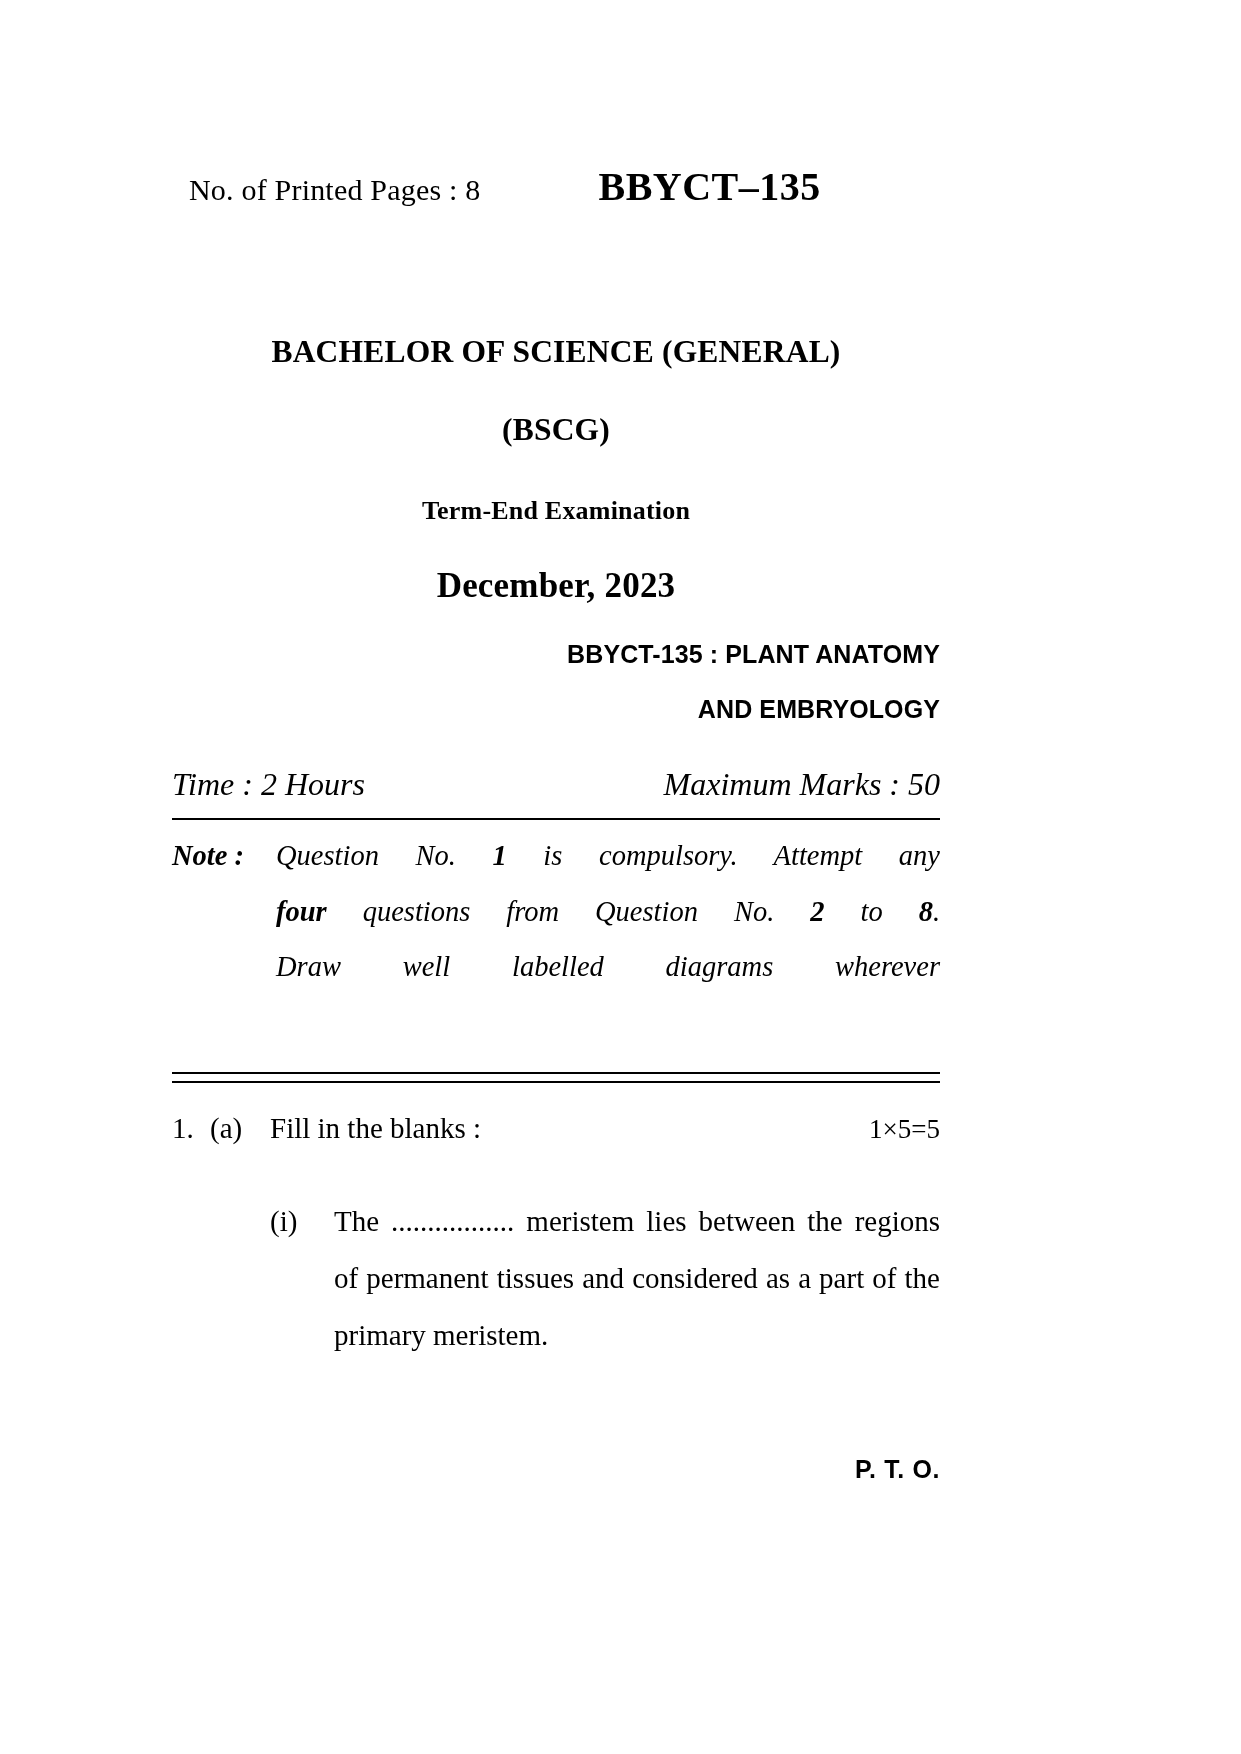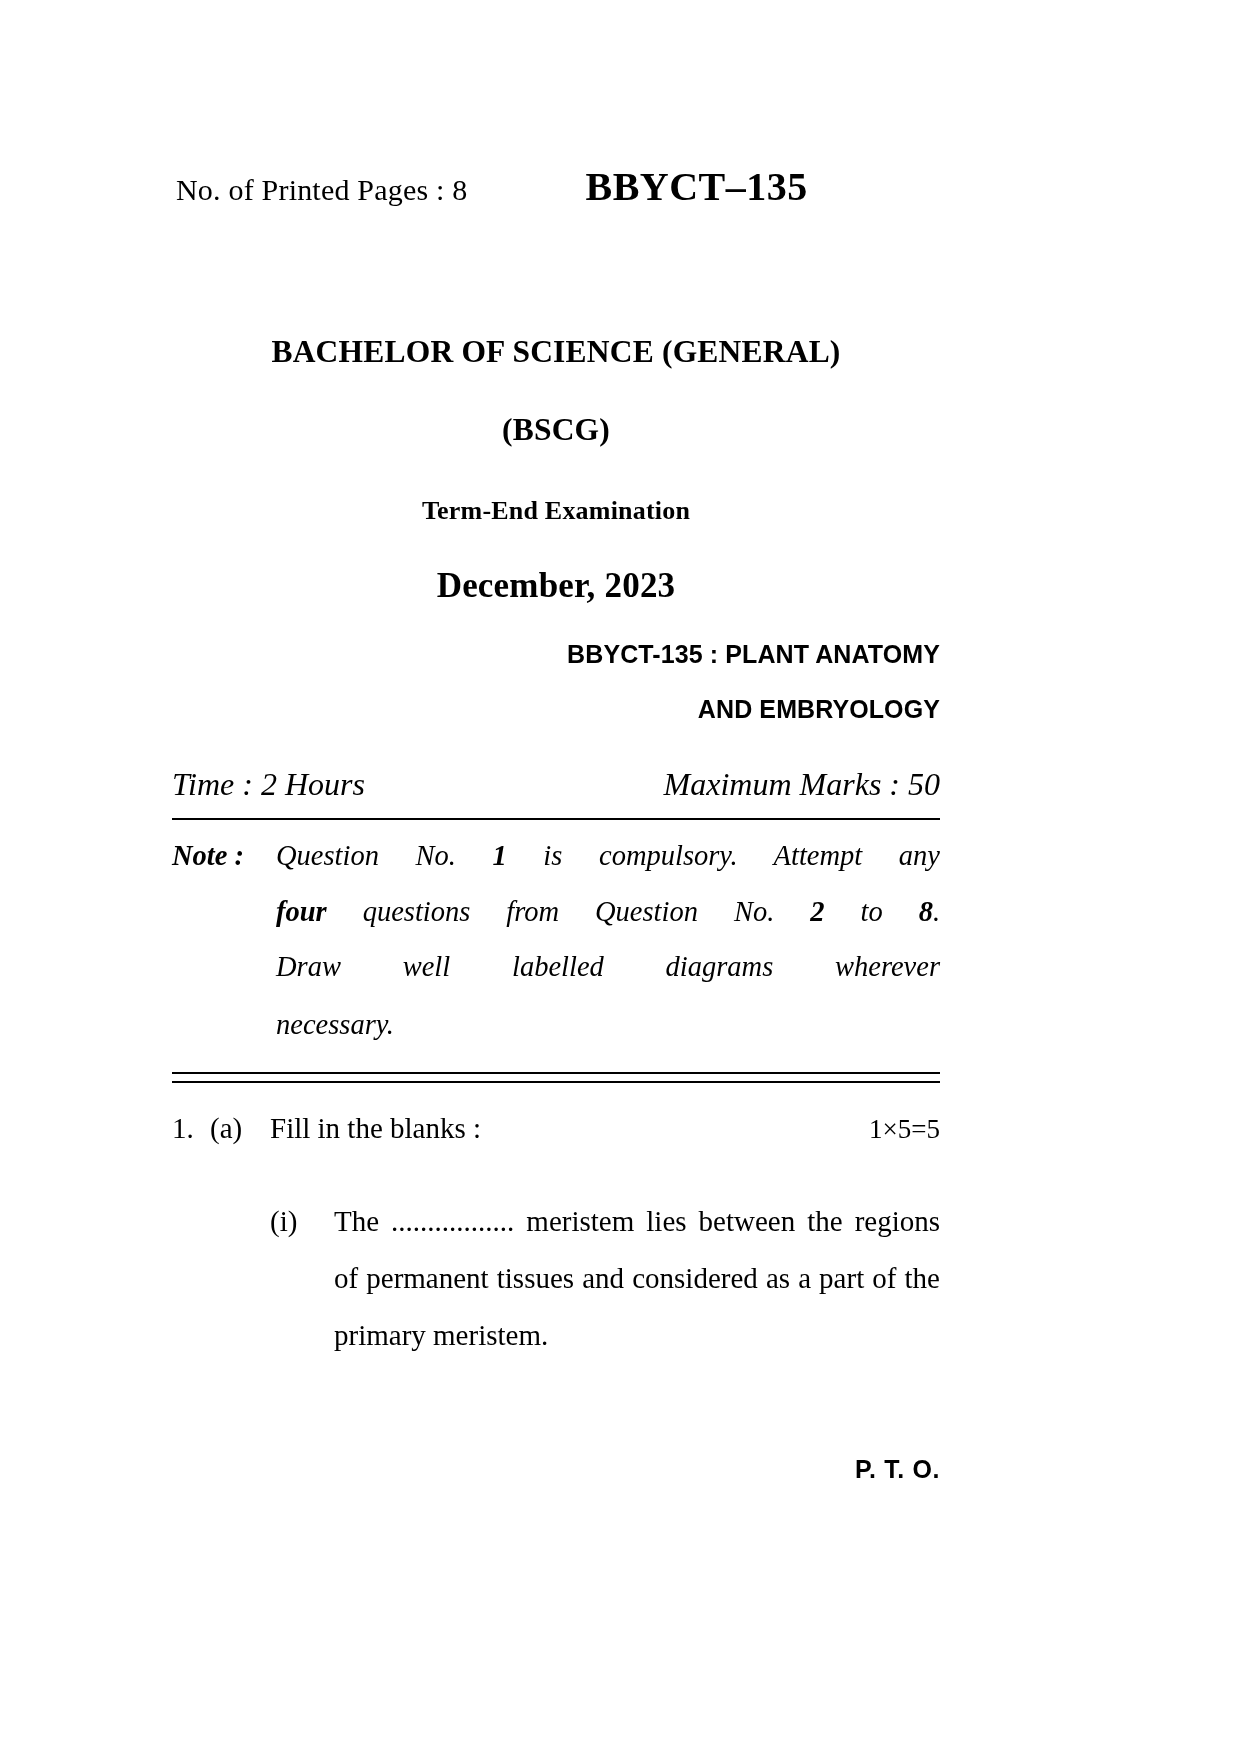--- a/index.html
+++ b/index.html
@@ -28,21 +28,21 @@
   .content {
     position: absolute;
     left: 172px;
     top: 0;
     width: 768px;
   }
 
   
   .header-row {
     position: absolute;
-    left: 4px;
+    left: 17px;
     top: 163px;
     width: 768px;
     display: flex;
     align-items: baseline;
   }
   .printed-pages {
     font-size: 30px;
     letter-spacing: 0.2px;
     white-space: nowrap;
   }
@@ -258,21 +258,20 @@
     </div>
     <div class="rule-single"></div>
 
     <div class="note-block">
       <div class="note-line">
         <span class="note-label">Note :</span>
         <span class="note-body just"><span>Question  No.  </span><b class="bi">1</b><span>  is  compulsory.  Attempt  any</span></span>
       </div>
       <div class="note-row2 just"><b class="bi">four</b><span> questions  from  Question  No. </span><b class="bi">2</b><span>  to  </span><b class="bi">8</b><span>.</span></div>
       <div class="note-row3 just">Draw    well    labelled    diagrams    wherever</div>
-      <div class="note-row4 just-last">necessary.</div>
     </div>
 
     <div class="rule-double"></div>
 
     <div class="q-block">
       <div class="q-row">
         <span class="q-num">1.</span>
         <span class="q-alpha">(a)</span>
         <span class="q-text">Fill in the blanks :</span>
         <span class="q-marks">1×5=5</span>

